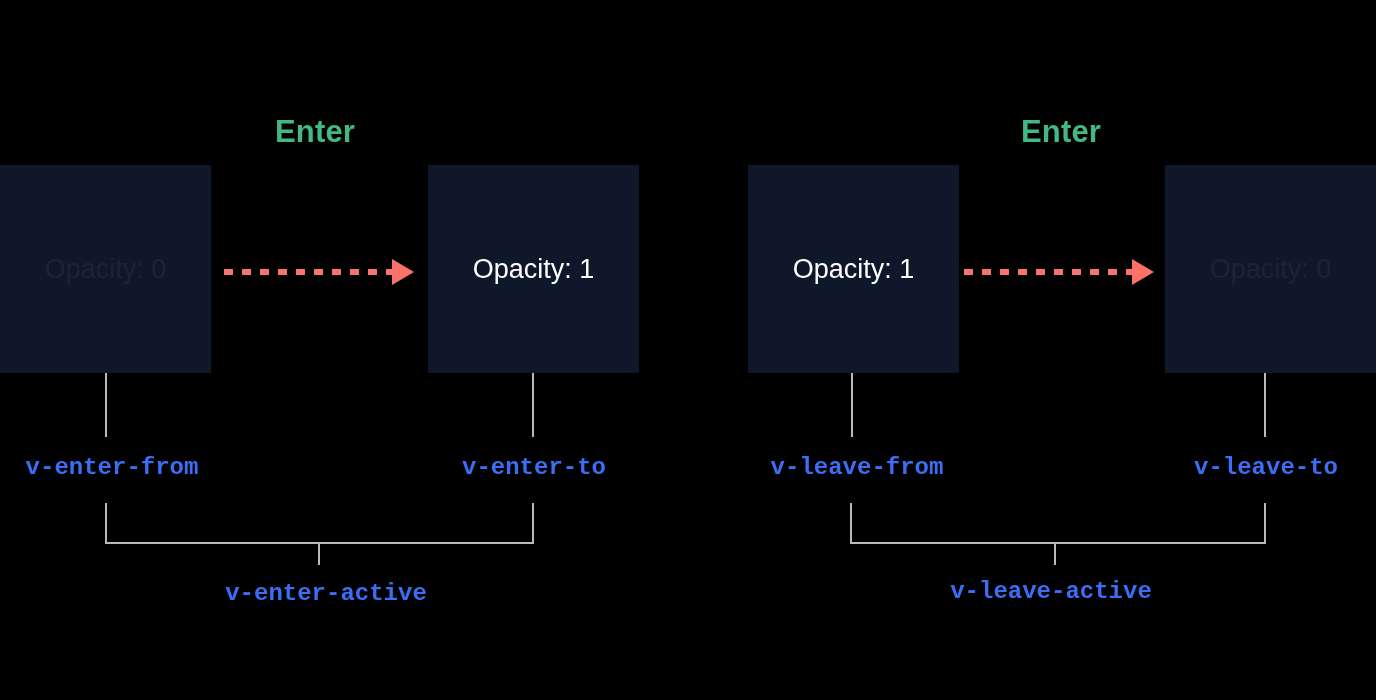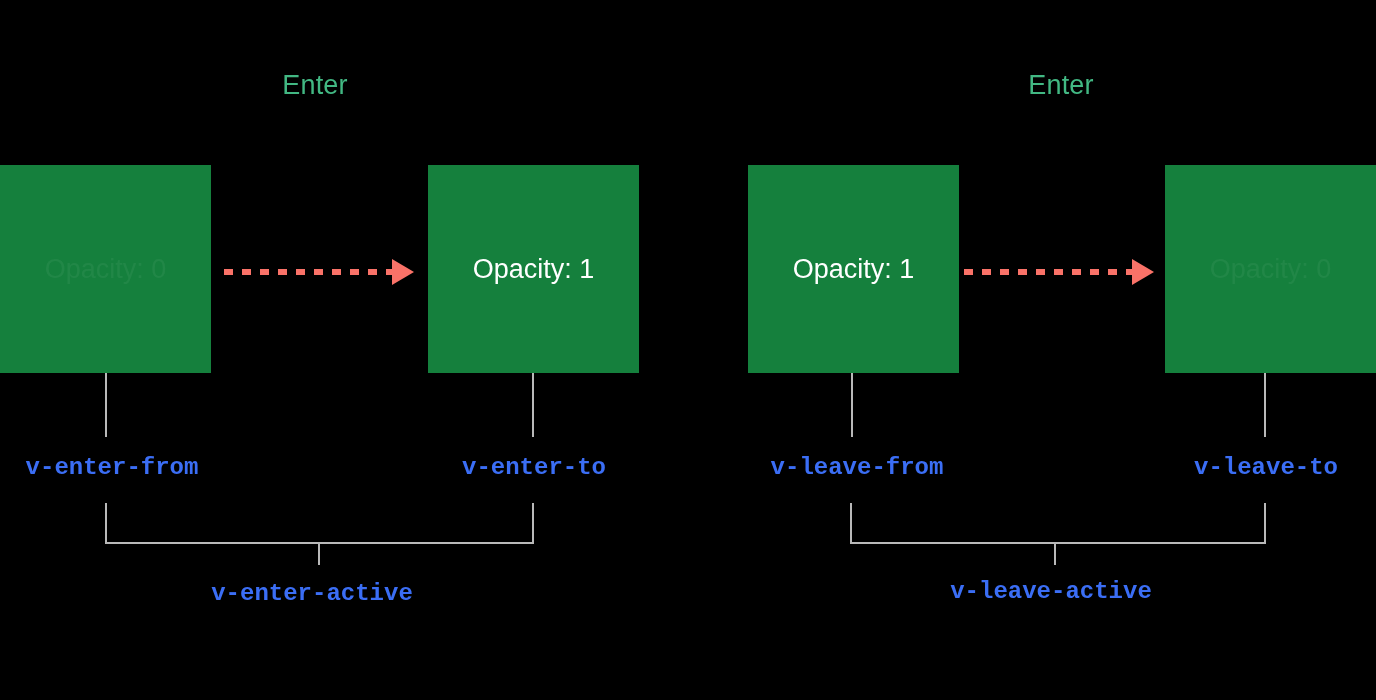--- a/index.html
+++ b/index.html
@@ -15,33 +15,34 @@
     width: 1376px;
     height: 700px;
     background: #000000;
     overflow: hidden;
   }
 
   
   .section-title {
     position: absolute;
     font-family: "Liberation Sans", sans-serif;
-    font-size: 27px;
-    font-weight: normal;
+    font-size: 31px;
+    font-weight: bold;
     color: #42b883;
     letter-spacing: 0.2px;
     white-space: nowrap;
     transform: translateX(-50%);
     text-align: center;
+    margin-top: 44px;
   }
 
   
   .state-box {
     position: absolute;
-    background: #15803d;
+    background: #0f172a;
     display: flex;
     align-items: center;
     justify-content: center;
   }
   .box-label {
     font-family: "Liberation Sans", sans-serif;
     font-size: 27px;
     color: #ffffff;
     white-space: nowrap;
     line-height: 1;
@@ -134,21 +135,21 @@
   </div>
 
   <div class="tick" style="left:105px; top:373px; height:64px;"></div>
   <div class="tick" style="left:532px; top:373px; height:64px;"></div>
 
   <div class="class-label" style="left:112px; top:456px;">v-enter-from</div>
   <div class="class-label" style="left:534px; top:456px;">v-enter-to</div>
 
   <div class="bracket" style="left:105px; top:503px; width:429px; height:41px;"></div>
   <div class="bracket-stem" style="left:318px; top:543px; height:22px;"></div>
-  <div class="class-label" style="left:312px; top:582px;">v-enter-active</div>
+  <div class="class-label" style="left:326px; top:582px;">v-enter-active</div>
 
   <div class="section-title" style="left:1061px; top:70px;">Enter</div>
 
   <div class="state-box" style="left:748px; top:165px; width:211px; height:208px;">
     <span class="box-label">Opacity: 1</span>
   </div>
 
   <div class="arrow" style="left:964px; top:261px; width:190px;">
     <div class="arrow-dashes"></div>
     <div class="arrow-head"></div>

